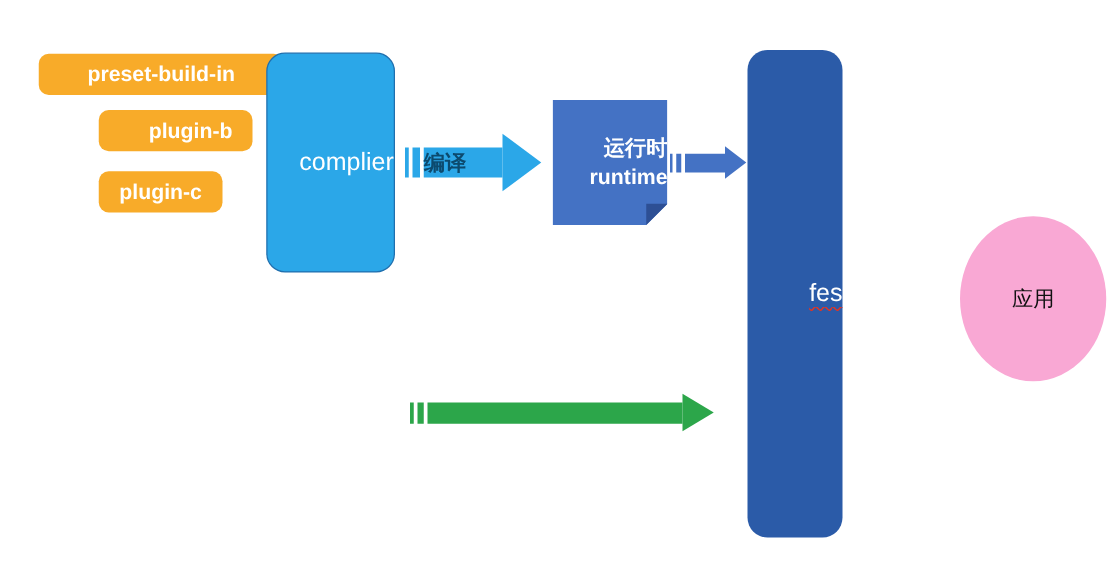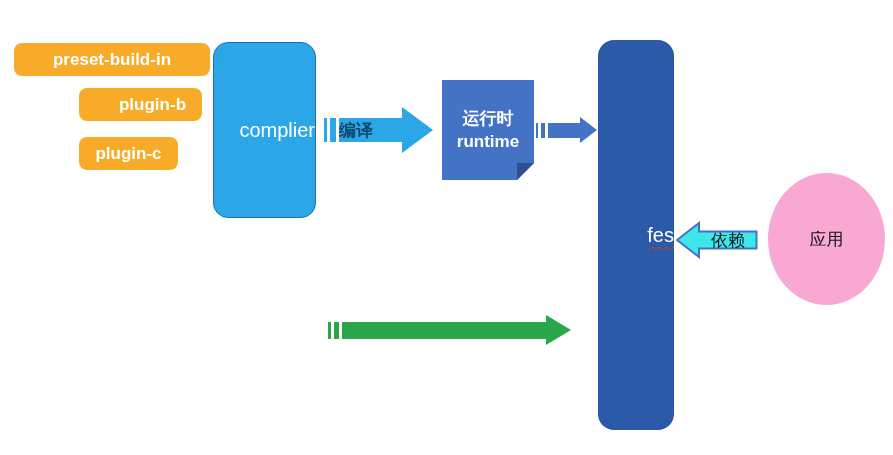--- a/index.html
+++ b/index.html
@@ -20,21 +20,21 @@
     color: #ffffff;
     font-size: 17px;
     font-weight: 600;
     display: flex;
     align-items: center;
     justify-content: center;
     text-align: center;
     white-space: pre-line;
     line-height: 1.05;
   }
-  .chip1 { left: 14px;  top: 43px;  width: 196px; height: 33px; }
+  .chip1 { left: 31px;  top: 43px;  width: 196px; height: 33px; }
   .chip2 { left: 79px;  top: 88px;  width: 99px;  height: 33px; padding-left: 24px; }
   .chip3 { left: 79px;  top: 137px; width: 99px;  height: 33px; }
   .chip4 { left: 76px;  top: 184px; width: 101px; height: 37px; }
 
   
   .bigbox {
     position: absolute;
     border-radius: 15px;
     color: #ffffff;
     font-size: 20px;
@@ -78,21 +78,21 @@
   .runtime-arrow .b1 { left: 0; top: 7px; width: 3px; height: 17px; }
   .runtime-arrow .b2 { left: 6px; top: 7px; width: 5px; height: 17px; }
   .runtime-arrow .body { left: 14px; top: 7px; width: 204px; height: 17px; }
   .runtime-arrow .head { left: 218px; top: 0; border-top: 15px solid transparent; border-bottom: 15px solid transparent; border-left-width: 25px; border-left-style: solid; }
 
   
   .note {
     position: absolute;
     left: 442px; top: 80px; width: 92px; height: 100px;
     color: #ffffff; font-size: 17px; font-weight: 600;
-    display: flex; flex-direction: column; align-items: center; justify-content: center;
+    display: flex; flex-direction: column; align-items: flex-end; justify-content: center;
     line-height: 23px; text-align: center;
     clip-path: polygon(0 0, 100% 0, 100% calc(100% - 17px), calc(100% - 17px) 100%, 0 100%);
   }
   .note .fold { position: absolute; right: 0; bottom: 0; width: 17px; height: 17px; }
 
   
   .depend-arrow { left: 676px; top: 221px; width: 82px; height: 38px; }
   .depend-arrow svg { display: block; }
   .depend-arrow .dlabel {
     position: absolute; left: 24px; top: 10px; width: 56px; height: 18px;
@@ -147,26 +147,20 @@
     <div class="bar b1" style="background-color: rgb(68, 114, 196);"></div>
     <div class="bar b2" style="background-color: rgb(68, 114, 196);"></div>
     <div class="body" style="background-color: rgb(68, 114, 196);"></div>
     <div class="head" style="border-left-color: rgb(68, 114, 196);"></div>
   </div>
 
   <div class="bigbox fes" style="background-color: rgb(43, 91, 168);">
     <span class="fes-label" style="text-decoration-color: rgb(232, 50, 30);">fes</span>
   </div>
 
-  <div class="abs depend-arrow">
-    <svg width="82" height="38" viewBox="0 0 82 38">
-      <polygon points="1,19 23,2 23,10.5 80.5,10.5 80.5,27.5 23,27.5 23,36" stroke-width="2" stroke-linejoin="miter" fill="#3FE7EA" stroke="#4472C4"></polygon>
-    </svg>
-    <div class="dlabel">依赖</div>
-  </div>
 
   <div class="app-ellipse" style="background-color: #f9a8d4;">
     <span>应用</span>
   </div>
 
 
   <div class="sarrow runtime-arrow">
     <div class="bar b1" style="background-color: rgb(44, 166, 74);"></div>
     <div class="bar b2" style="background-color: rgb(44, 166, 74);"></div>
     <div class="body" style="background-color: rgb(44, 166, 74);"></div>

